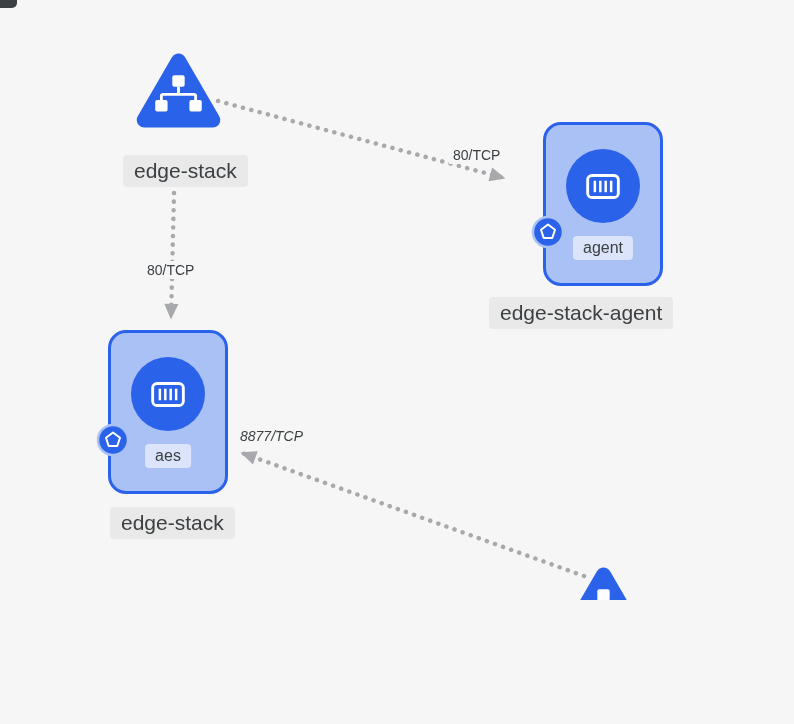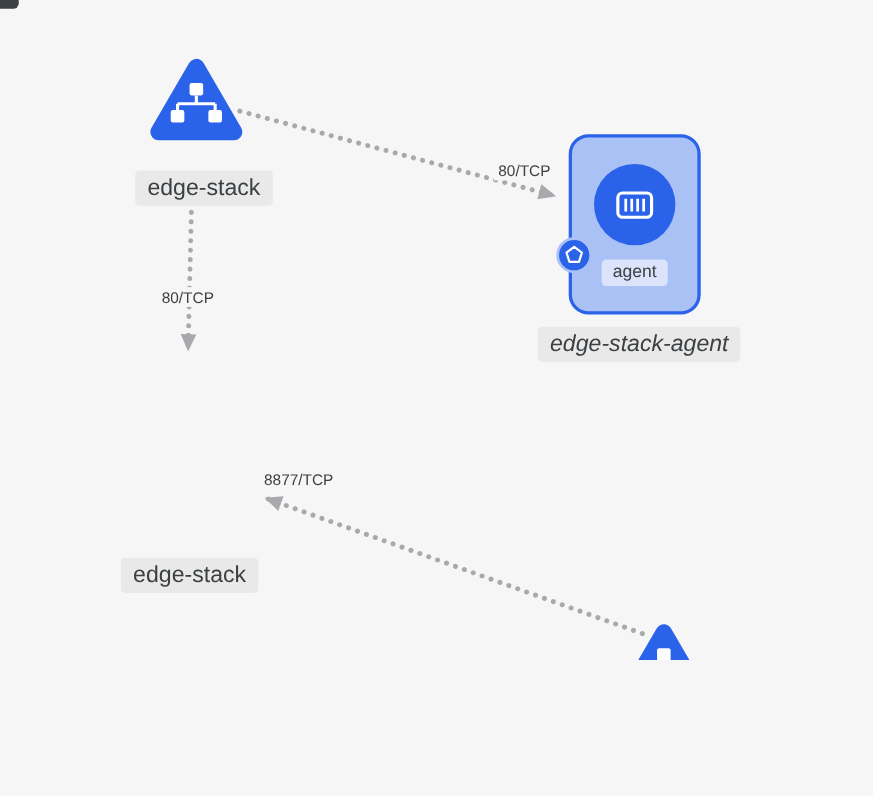--- a/index.html
+++ b/index.html
@@ -103,53 +103,69 @@
         <path class="arrow-head" d="M1,1.5 L11,6 L1,10.5 Z"></path>
       </marker>
     </defs>
     <line class="edge-line" x1="218" y1="101" x2="504" y2="178" marker-end="url(#arrow)"></line>
     <line class="edge-line" x1="174" y1="193" x2="171" y2="318" marker-end="url(#arrow)"></line>
     <line class="edge-line" x1="584" y1="576" x2="242" y2="453" marker-end="url(#arrow)"></line>
   </svg>
 
   <div class="edge-label" style="left:449px; top:146px;">80/TCP</div>
   <div class="edge-label" style="left:143px; top:261px;">80/TCP</div>
-  <div class="edge-label" style="left:236px; top:427px;">8877/TCP</div>
+  <div class="edge-label" style="left:236px; top:427px;font-style:italic;">8877/TCP</div>
 
   <div class="service-node" style="left:131px; top:44px;">
     <svg viewBox="0 0 100 100" width="95" height="95">
       <path class="tri" d="M50 18 L86 80 L14 80 Z"></path>
       <g class="sitemap">
         <rect x="43.5" y="33" width="13" height="12" rx="2"></rect>
         <path class="conn" d="M50 45 v8 M32 53 h36 M32 53 v7 M68 53 v7"></path>
         <rect x="25.5" y="59" width="13" height="12" rx="2"></rect>
         <rect x="61.5" y="59" width="13" height="12" rx="2"></rect>
       </g>
     </svg>
   </div>
   <div class="node-label" style="left:123px; top:155px;">edge-stack</div>
 
-  <div class="workload-node" style="left:517px; top:122px;">
+  <div class="workload-node" style="left:543px; top:122px;">
     <div class="container-circle">
       <svg class="container-icon" viewBox="0 0 48 48" width="46" height="46">
         <rect x="8" y="13" width="32" height="23" rx="4.5"></rect>
         <line x1="15.5" y1="18.5" x2="15.5" y2="30.5"></line>
         <line x1="21.2" y1="18.5" x2="21.2" y2="30.5"></line>
         <line x1="26.8" y1="18.5" x2="26.8" y2="30.5"></line>
         <line x1="32.5" y1="18.5" x2="32.5" y2="30.5"></line>
       </svg>
     </div>
     <div class="container-badge">agent</div>
     <svg class="pod-badge" viewBox="0 0 34 34" width="34" height="34">
       <circle cx="17" cy="17" r="15"></circle>
       <path d="M17 9.5 L24 14.7 L21.3 23 L12.7 23 L10 14.7 Z"></path>
     </svg>
   </div>
-  <div class="node-label" style="left:489px; top:297px;font-style:italic;">edge-stack-agent</div>
+  <div class="node-label" style="left:489px; top:297px;">edge-stack-agent</div>
 
+  <div class="workload-node" style="left:108px; top:330px;">
+    <div class="container-circle">
+      <svg class="container-icon" viewBox="0 0 48 48" width="46" height="46">
+        <rect x="8" y="13" width="32" height="23" rx="4.5"></rect>
+        <line x1="15.5" y1="18.5" x2="15.5" y2="30.5"></line>
+        <line x1="21.2" y1="18.5" x2="21.2" y2="30.5"></line>
+        <line x1="26.8" y1="18.5" x2="26.8" y2="30.5"></line>
+        <line x1="32.5" y1="18.5" x2="32.5" y2="30.5"></line>
+      </svg>
+    </div>
+    <div class="container-badge">aes</div>
+    <svg class="pod-badge" viewBox="0 0 34 34" width="34" height="34">
+      <circle cx="17" cy="17" r="15"></circle>
+      <path d="M17 9.5 L24 14.7 L21.3 23 L12.7 23 L10 14.7 Z"></path>
+    </svg>
+  </div>
   <div class="node-label" style="left:110px; top:507px;">edge-stack</div>
 
   <div class="service-node" style="left:556px; top:558px;">
     <svg viewBox="0 0 100 100" width="95" height="95">
       <path class="tri" d="M50 18 L86 80 L14 80 Z"></path>
       <g class="sitemap">
         <rect x="43.5" y="33" width="13" height="12" rx="2"></rect>
         <path class="conn" d="M50 45 v8 M32 53 h36 M32 53 v7 M68 53 v7"></path>
         <rect x="25.5" y="59" width="13" height="12" rx="2"></rect>
         <rect x="61.5" y="59" width="13" height="12" rx="2"></rect>

